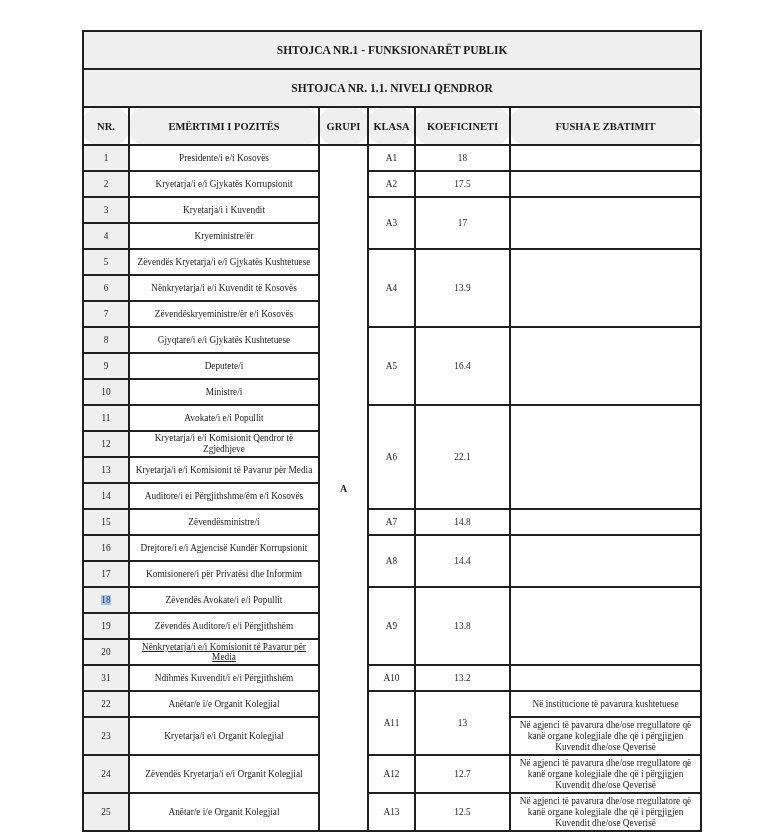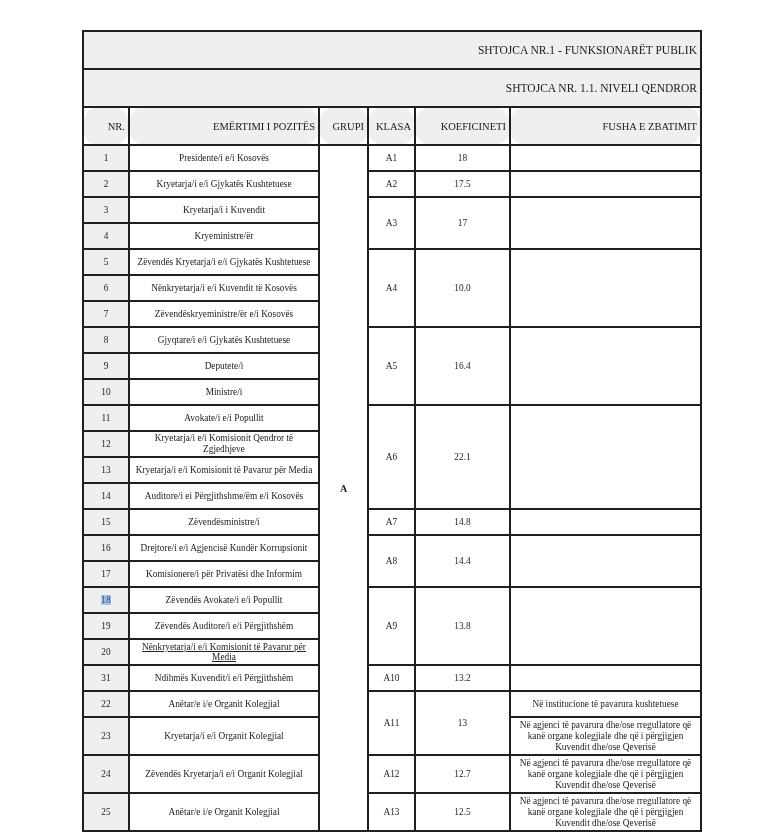--- a/index.html
+++ b/index.html
@@ -1,20 +1,20 @@
 <!DOCTYPE html>
 <html><head>
   <meta charset="utf-8">
   <style>
     html, body { margin: 0; padding: 0; background: #ffffff; }
     body { width: 783px; height: 839px; overflow: hidden; position: relative; font-family: "Liberation Serif", "DejaVu Serif", serif; color: #222; }
     .page { position: absolute; left: 0; top: 0; width: 783px; height: 839px; background: #fff; }
     .tbl { position: absolute; left: 82px; top: 30px; width: 618px; border-collapse: collapse; table-layout: fixed; }
     .tbl td, .tbl th { border: 2.5px solid #1f1f1f; padding: 0 3px; text-align: center; vertical-align: middle; font-size: 9.3px; line-height: 11px; }
-    .tbl th { font-weight: normal; background: #efefef; font-size: 10.5px; color: #1a1a1a; text-align: right; }
+    .tbl th { font-weight: bold; background: #efefef; font-size: 10.5px; color: #1a1a1a; }
     .tbl .title-row th { height: 36px; font-size: 11.5px; }
     .tbl .head-row th { height: 36px; border-radius: 16px; }
     .tbl td.nr { background: #efefef; }
     .tbl tr.r td { height: 24px; }
     .tbl tr.r.tall td { height: 36px; }
     .tbl td.grp { font-weight: bold; font-size: 10px; }
     .sel { background: #a9c4e6; color: #1f3f7a; }
     .fusha { font-size: 9.2px; line-height: 12px; margin-left: 6px; }
   </style>
 </head>
@@ -50,21 +50,21 @@
     <td class="nr">1</td>
     <td>Presidente/i e/i Kosovës</td>
     <td rowspan="25" class="grp">A</td>
     <td>A1</td>
     <td>18</td>
     <td></td>
   </tr>
 
   <tr class="r">
     <td class="nr">2</td>
-    <td>Kryetarja/i e/i Gjykatës Kushtetuese</td>
+    <td>Kryetarja/i e/i Gjykatës Korrupsionit</td>
     <td>A2</td>
     <td>17.5</td>
     <td></td>
   </tr>
 
   <tr class="r">
     <td class="nr">3</td>
     <td>Kryetarja/i i Kuvendit</td>
     <td rowspan="2">A3</td>
     <td rowspan="2">17</td>
@@ -72,21 +72,21 @@
   </tr>
   <tr class="r">
     <td class="nr">4</td>
     <td>Kryeministre/ër</td>
   </tr>
 
   <tr class="r">
     <td class="nr">5</td>
     <td>Zëvendës Kryetarja/i e/i Gjykatës Kushtetuese</td>
     <td rowspan="3">A4</td>
-    <td rowspan="3">10.0</td>
+    <td rowspan="3">13.9</td>
     <td rowspan="3"></td>
   </tr>
   <tr class="r">
     <td class="nr">6</td>
     <td>Nënkryetarja/i e/i Kuvendit të Kosovës</td>
   </tr>
   <tr class="r">
     <td class="nr">7</td>
     <td>Zëvendëskryeministre/ër e/i Kosovës</td>
   </tr>

